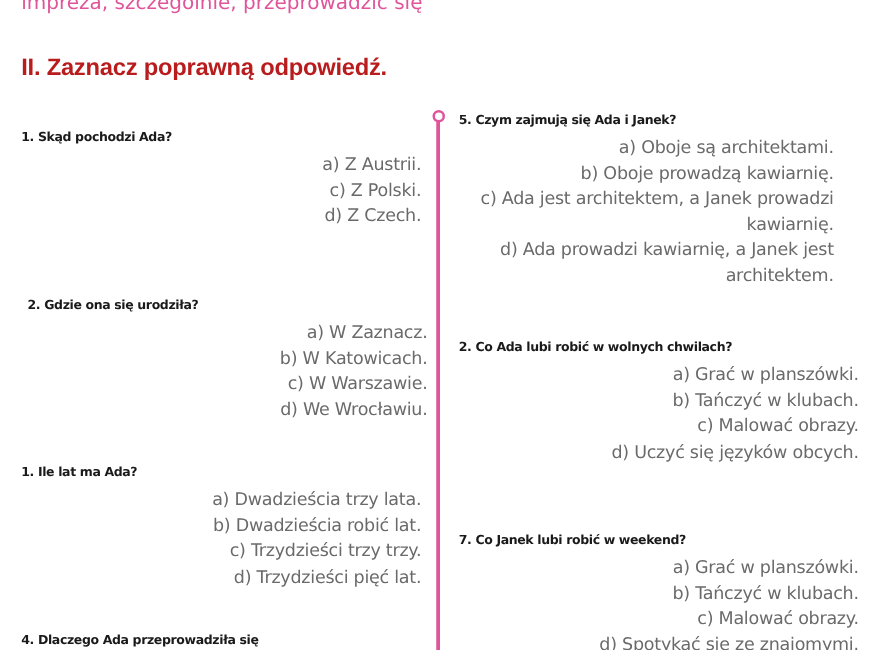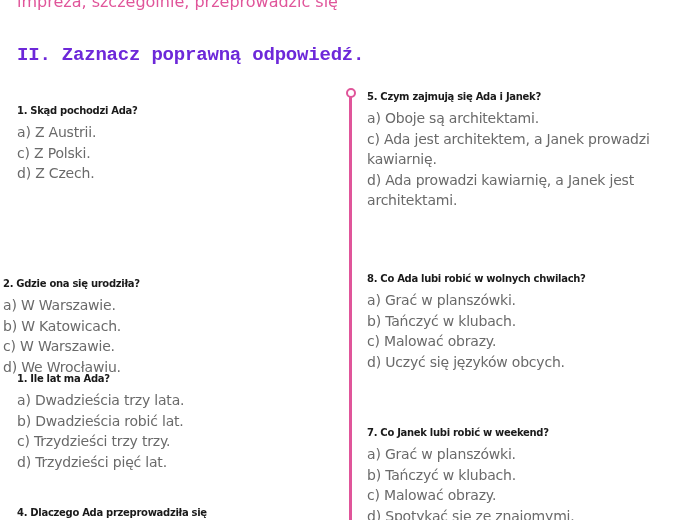--- a/index.html
+++ b/index.html
@@ -7,32 +7,32 @@
       width: 700px; height: 520px; overflow: hidden; background: #ffffff;
       position: relative; font-family: "Liberation Sans", sans-serif;
     }
     .top-words {
       position: absolute; left: 17px; top: -8px;
       font-family: "DejaVu Sans", sans-serif; font-size: 16px;
       color: #e0559a; white-space: nowrap;
     }
     .section-title {
       position: absolute; left: 17px; top: 44px;
-      font-family: Liberation Mono, monospace; font-weight: bold;
-      font-size: 19px; color: #6d28d9; letter-spacing: -0.2px;
+      font-family: Liberation Sans, sans-serif; font-weight: bold;
+      font-size: 19px; color: #b91c1c; letter-spacing: -0.2px;
     }
     .q { position: absolute; width: 320px; }
     .q-title {
       font-family: "DejaVu Sans", sans-serif; font-weight: bold;
       font-size: 10px; color: #1a1a1a; line-height: 20px;
       letter-spacing: -0.3px; margin-bottom: 1px;
     }
     .opt {
       font-family: "DejaVu Sans", sans-serif; font-size: 14px;
-      color: #6a6a6a; line-height: 20.5px; letter-spacing: -0.2px;
+      color: #6a6a6a; line-height: 20.5px; letter-spacing: -0.2px; text-align: right;
     }
     .divider-line {
       position: absolute; left: 349px; top: 96px; width: 3px; height: 430px;
       background: #e0559a;
     }
     .divider-dot {
       position: absolute; left: 346px; top: 88px; width: 6px; height: 6px;
       border: 2px solid #e0559a; border-radius: 50%; background: #fff;
     }
   </style>
@@ -46,49 +46,50 @@
 <div class="divider-dot"></div>
 <div class="divider-line"></div>
 
 <div class="q" style="left:17px; top:101px;">
   <div class="q-title">1. Skąd pochodzi Ada?</div>
   <div class="opt">a) Z Austrii.</div>
   <div class="opt">c) Z Polski.</div>
   <div class="opt">d) Z Czech.</div>
 </div>
 
-<div class="q" style="left:3px; top:235px;margin-top:39px;">
+<div class="q" style="left:22px; top:235px;">
   <div class="q-title">2. Gdzie ona się urodziła?</div>
-  <div class="opt">a) W Warszawie.</div>
+  <div class="opt">a) W Zaznacz.</div>
   <div class="opt">b) W Katowicach.</div>
   <div class="opt">c) W Warszawie.</div>
   <div class="opt">d) We Wrocławiu.</div>
 </div>
 
 <div class="q" style="left:17px; top:369px;">
   <div class="q-title">1. Ile lat ma Ada?</div>
   <div class="opt">a) Dwadzieścia trzy lata.</div>
   <div class="opt">b) Dwadzieścia robić lat.</div>
   <div class="opt">c) Trzydzieści trzy trzy.</div>
   <div class="opt">d) Trzydzieści pięć lat.</div>
 </div>
 
 <div class="q" style="left:17px; top:503px;">
   <div class="q-title">4. Dlaczego Ada przeprowadziła się</div>
 </div>
 
 <div class="q" style="left:367px; top:87px; width:300px;">
   <div class="q-title">5. Czym zajmują się Ada i Janek?</div>
   <div class="opt">a) Oboje są architektami.</div>
+  <div class="opt">b) Oboje prowadzą kawiarnię.</div>
   <div class="opt">c) Ada jest architektem, a Janek prowadzi kawiarnię.</div>
-  <div class="opt">d) Ada prowadzi kawiarnię, a Janek jest architektami.</div>
+  <div class="opt">d) Ada prowadzi kawiarnię, a Janek jest architektem.</div>
 </div>
 
 <div class="q" style="left:367px; top:269px; width:320px;">
-  <div class="q-title">8. Co Ada lubi robić w wolnych chwilach?</div>
+  <div class="q-title">2. Co Ada lubi robić w wolnych chwilach?</div>
   <div class="opt">a) Grać w planszówki.</div>
   <div class="opt">b) Tańczyć w klubach.</div>
   <div class="opt">c) Malować obrazy.</div>
   <div class="opt">d) Uczyć się języków obcych.</div>
 </div>
 
 <div class="q" style="left:367px; top:423px; width:320px;">
   <div class="q-title">7. Co Janek lubi robić w weekend?</div>
   <div class="opt">a) Grać w planszówki.</div>
   <div class="opt">b) Tańczyć w klubach.</div>

